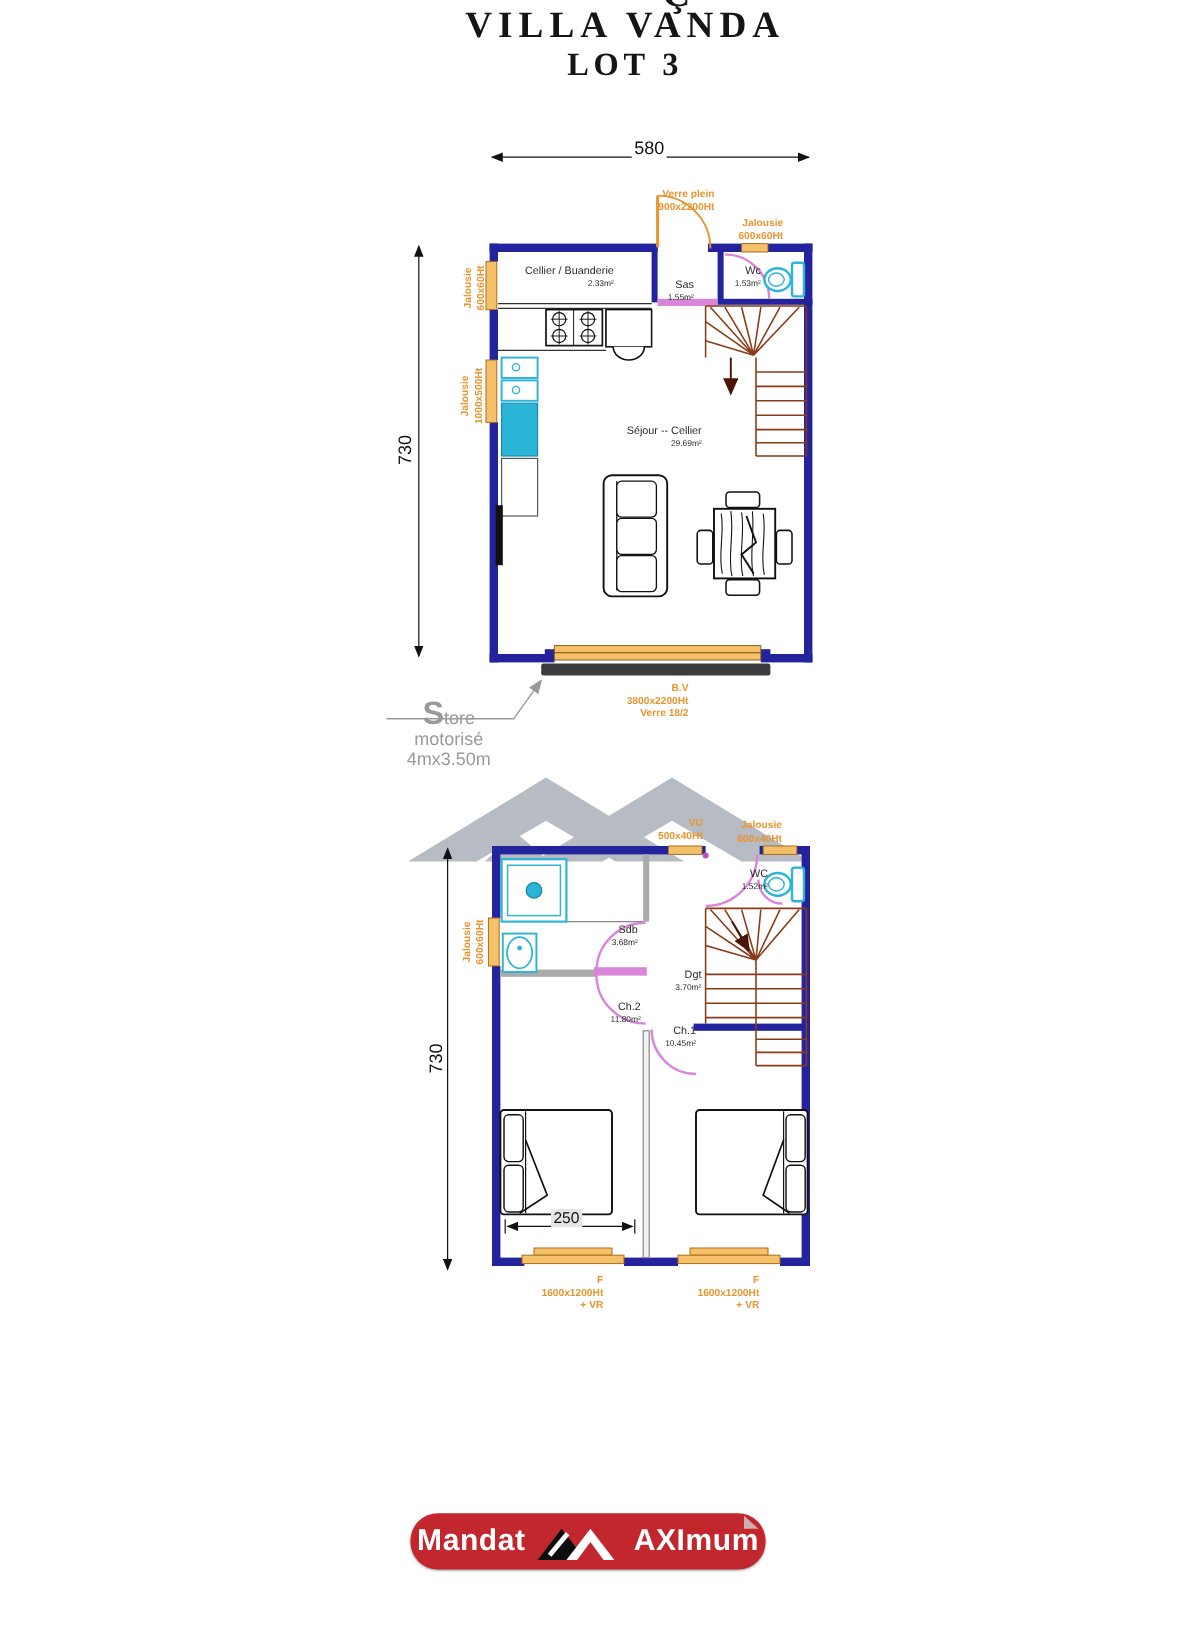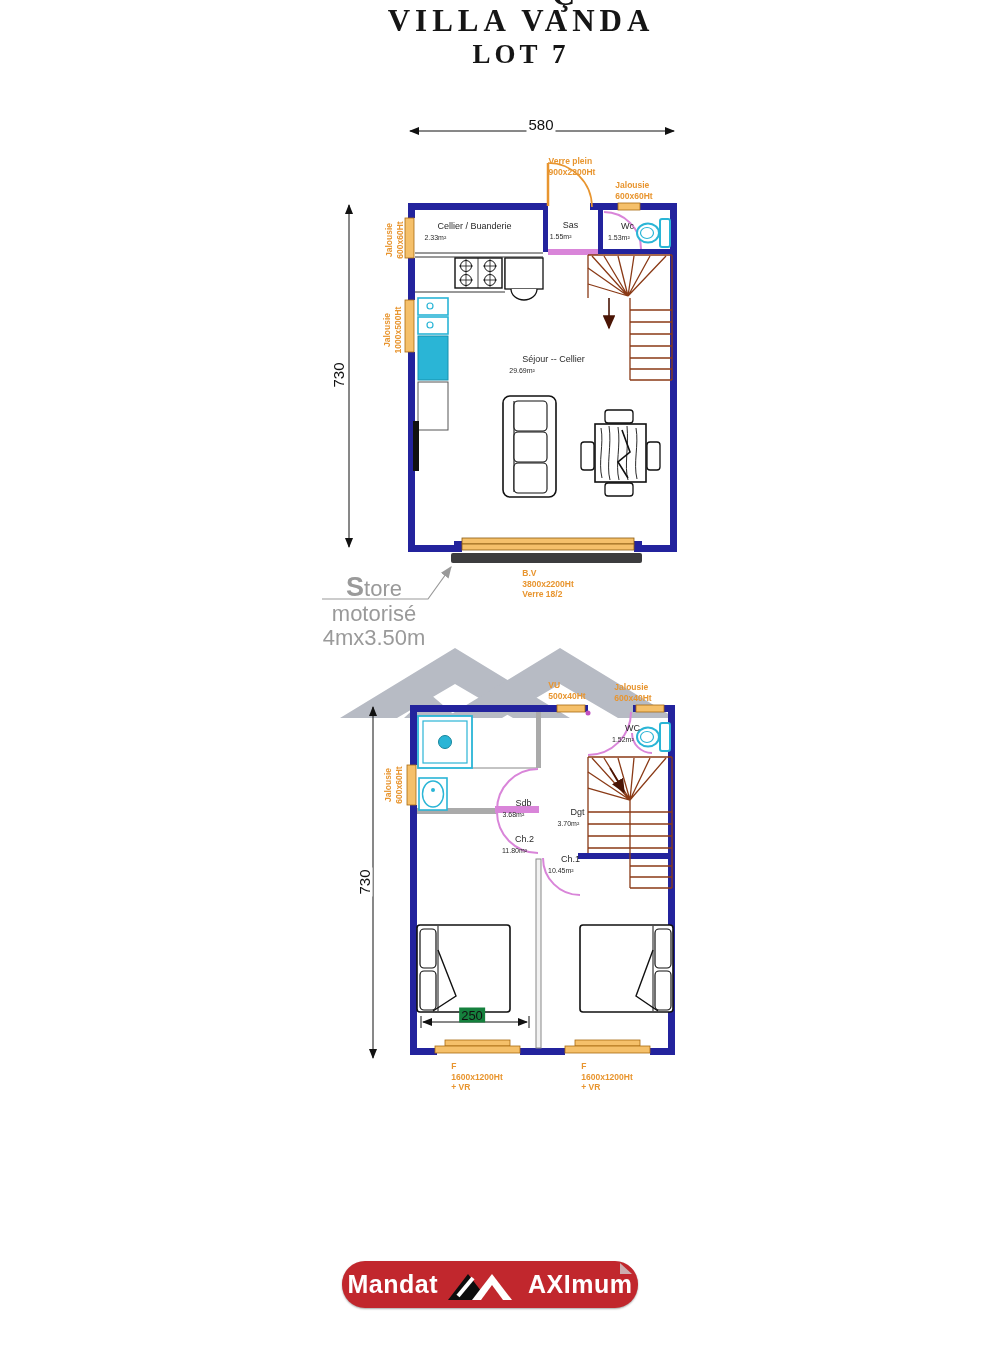--- a/index.html
+++ b/index.html
@@ -1,35 +1,35 @@
 <!DOCTYPE html>
 <html><head>
 <meta charset="utf-8">
 <style>
   html,body{margin:0;padding:0;background:#ffffff;}
   .page{position:relative;width:1000px;height:1368px;background:#fff;overflow:hidden;
         font-family:"Liberation Sans",sans-serif;}
   .abs{position:absolute;}
-  .ctr{transform:translate(-50%,-50%);text-align:left;}
+  .ctr{transform:translate(-50%,-50%);text-align:right;}
   .rot{transform:translate(-50%,-50%) rotate(-90deg);text-align:center;}
   .title-main{font-family:"Liberation Serif",serif;font-weight:bold;color:#151515;
               font-size:31px;letter-spacing:5px;white-space:nowrap;}
   .title-lot{font-family:"Liberation Serif",serif;font-weight:bold;color:#151515;
              font-size:27px;letter-spacing:4px;white-space:nowrap;}
   .partial-clip{overflow:hidden;width:34px;height:12px;}
   .partial-clip span{display:block;font-family:"Liberation Serif",serif;font-weight:bold;
                      font-size:32px;margin-top:-24px;color:#151515;}
   .room{color:#2a2a2a;line-height:1.3;white-space:nowrap;}
   .room .nm{font-size:9px;display:block;margin-left:13px;}
   .room .ar{font-size:7px;display:block;}
   .olab{color:#e8952f;font-weight:bold;font-size:8.5px;line-height:1.25;
         white-space:pre-line;}
   .dim{font-size:15px;color:#111;background:#fff;padding:0 2px;white-space:nowrap;}
-  .dim-sm{font-size:13px;color:#111;background:#15803d;padding:0 2px;white-space:nowrap;}
-  .store-note{color:#9a9a9a;font-size:22px;line-height:1.08;white-space:pre-line;
+  .dim-sm{font-size:13px;color:#111;background:#e5e5e5;padding:0 2px;white-space:nowrap;}
+  .store-note{color:#9a9a9a;font-size:15px;line-height:1.08;white-space:pre-line;
               text-align:center;}
   .store-note::first-letter{font-size:27px;font-weight:bold;}
   .banner{left:342px;top:1261px;width:296px;height:47px;background:#c1272d;
           border-radius:23px;display:flex;align-items:center;justify-content:center;
           gap:8px;box-shadow:0 1px 2px rgba(0,0,0,.35);}
   .banner-text{color:#fff;font-weight:bold;font-size:25px;letter-spacing:.5px;
                white-space:nowrap;}
   .fold{right:-2px;top:-2px;width:0;height:0;
         border-top:16px solid #ffffff;border-left:18px solid transparent;}
   .fold-shadow{right:6px;top:2px;width:0;height:0;
@@ -275,39 +275,39 @@
         <rect x="655" y="971" width="16" height="39" rx="4" stroke-width="1.2"></rect>
         <path d="M653 950 L636 996 L658 1011" fill="none" stroke-width="1.4"></path>
       </g>
     </g>
   </svg>
 
   <div class="abs partial-clip" style="left:552px;top:0">
     <span>Ç</span>
   </div>
   <div class="abs ctr title-main" style="left:521px;top:21px">VILLA VANDA</div>
-  <div class="abs ctr title-lot" style="left:521px;top:54px">LOT 7</div>
+  <div class="abs ctr title-lot" style="left:521px;top:54px">LOT 3</div>
 
   <div class="abs ctr dim" style="left:541px;top:124px">580</div>
   <div class="abs rot dim" style="left:338px;top:375px">730</div>
 
   <div class="abs ctr olab" style="left:572px;top:167px">Verre plein
 900x2200Ht</div>
   <div class="abs ctr olab" style="left:634px;top:191px">Jalousie
 600x60Ht</div>
   <div class="abs rot olab" style="left:395px;top:240px">Jalousie
 600x60Ht</div>
   <div class="abs rot olab" style="left:393px;top:330px">Jalousie
 1000x500Ht</div>
 
   <div class="abs ctr room" style="left:468px;top:231px">
     <span class="nm">Cellier / Buanderie</span>
     <span class="ar">2.33m²</span>
   </div>
-  <div class="abs ctr room" style="left:564px;top:230px">
+  <div class="abs ctr room" style="left:564px;top:242px">
     <span class="nm">Sas</span>
     <span class="ar">1.55m²</span>
   </div>
   <div class="abs ctr room" style="left:621px;top:231px">
     <span class="nm">Wc</span>
     <span class="ar">1.53m²</span>
   </div>
   <div class="abs ctr room" style="left:547px;top:364px">
     <span class="nm">Séjour -- Cellier</span>
     <span class="ar">29.69m²</span>
@@ -323,21 +323,21 @@
   <div class="abs rot dim" style="left:364px;top:882px">730</div>
   <div class="abs ctr dim-sm" style="left:472px;top:1015px">250</div>
 
   <div class="abs ctr olab" style="left:567px;top:691px">VU
 500x40Ht</div>
   <div class="abs ctr olab" style="left:633px;top:693px">Jalousie
 600x40Ht</div>
   <div class="abs rot olab" style="left:394px;top:785px">Jalousie
 600x60Ht</div>
 
-  <div class="abs ctr room" style="left:517px;top:808px">
+  <div class="abs ctr room" style="left:517px;top:780px">
     <span class="nm">Sdb</span>
     <span class="ar">3.68m²</span>
   </div>
   <div class="abs ctr room" style="left:626px;top:733px">
     <span class="nm">WC</span>
     <span class="ar">1.52m²</span>
   </div>
   <div class="abs ctr room" style="left:571px;top:817px">
     <span class="nm">Dgt</span>
     <span class="ar">3.70m²</span>

